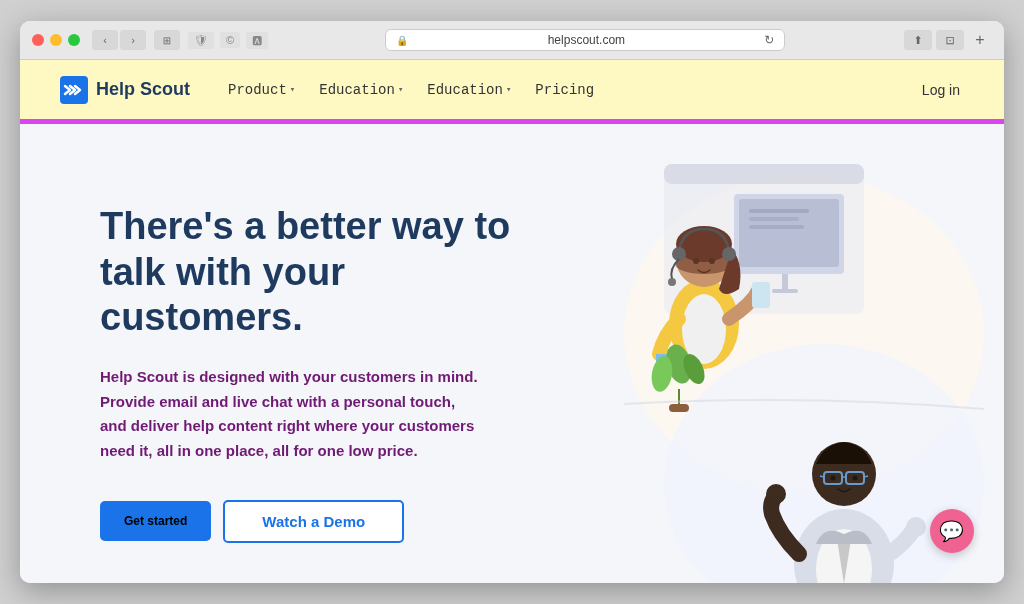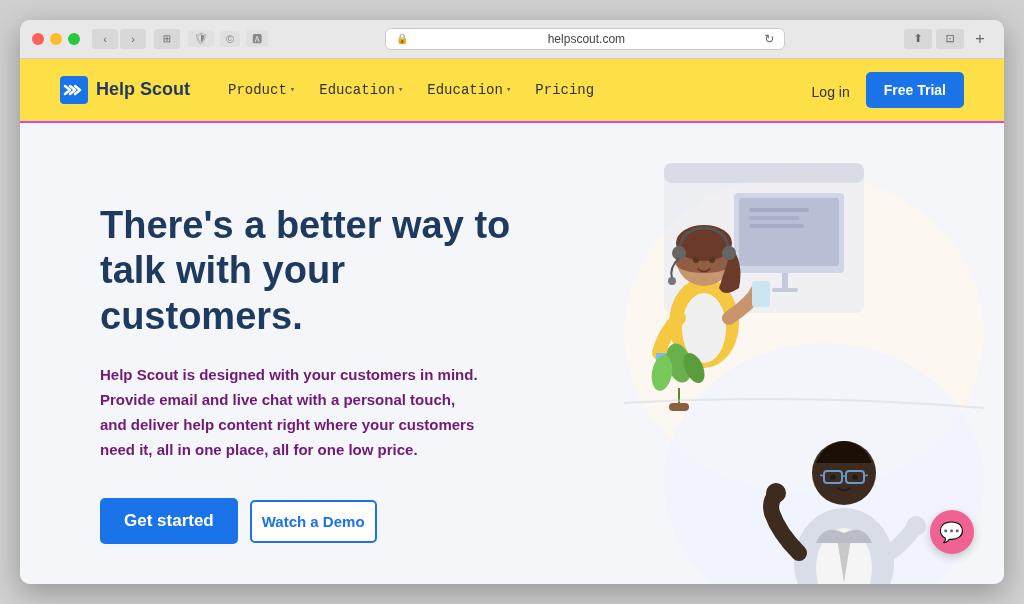--- a/index.html
+++ b/index.html
@@ -129,27 +129,27 @@
     
     .page {
       background: #f4f6f9;
       min-height: 510px;
       position: relative;
       overflow: hidden;
     }
 
     
     .navbar {
-      background: #fde047;
+      background: #fef9c3;
       padding: 0 40px;
       height: 64px;
       display: flex;
       align-items: center;
       gap: 0;
-      border-bottom: 2px solid #d946ef;
+      border-bottom: 5px solid #d946ef;
       position: relative;
       z-index: 10;
     }
     .logo {
       display: flex;
       align-items: center;
       gap: 8px;
       margin-right: 28px;
       text-decoration: none;
     }
@@ -235,34 +235,34 @@
       max-width: 380px;
       font-weight: bold;
     }
     .hero-buttons {
       display: flex;
       gap: 12px;
       align-items: center;
     }
     .get-started-btn {
       background: #1a73e8;
-      color: #ffffff;
+      color: #000000;
       border: none;
       border-radius: 5px;
       padding: 13px 24px;
-      font-size: 17px;
+      font-size: 12px;
       font-weight: 600;
       cursor: pointer;
     }
     .watch-demo-btn {
       background: white;
       color: #1a73e8;
       border: 2px solid #1a73e8;
       border-radius: 5px;
-      padding: 11px 10px;
+      padding: 11px 37px;
       font-size: 15px;
       font-weight: 600;
       cursor: pointer;
     }
 
     
     .hero-illustration {
       position: absolute;
       right: 0;
       top: 0;
@@ -364,21 +364,20 @@
           <span>Education</span>
           <span class="chevron">▾</span>
         </a>
         <a class="nav-link" href="#">
           <span>Pricing</span>
         </a>
       </div>
 
       <div class="nav-actions">
         <button class="login-btn">Log in</button>
-        <button class="free-trial-btn">Free Trial</button>
       </div>
     </nav>
 
     <section class="hero">
       <div class="hero-content">
         <h1 class="hero-title">There's a better way to talk with your customers.</h1>
         <p class="hero-description">Help Scout is designed with your customers in mind. Provide email and live chat with a personal touch, and deliver help content right where your customers need it, all in one place, all for one low price.</p>
         <div class="hero-buttons">
           <button class="get-started-btn">Get started</button>
           <button class="watch-demo-btn">Watch a Demo</button>

